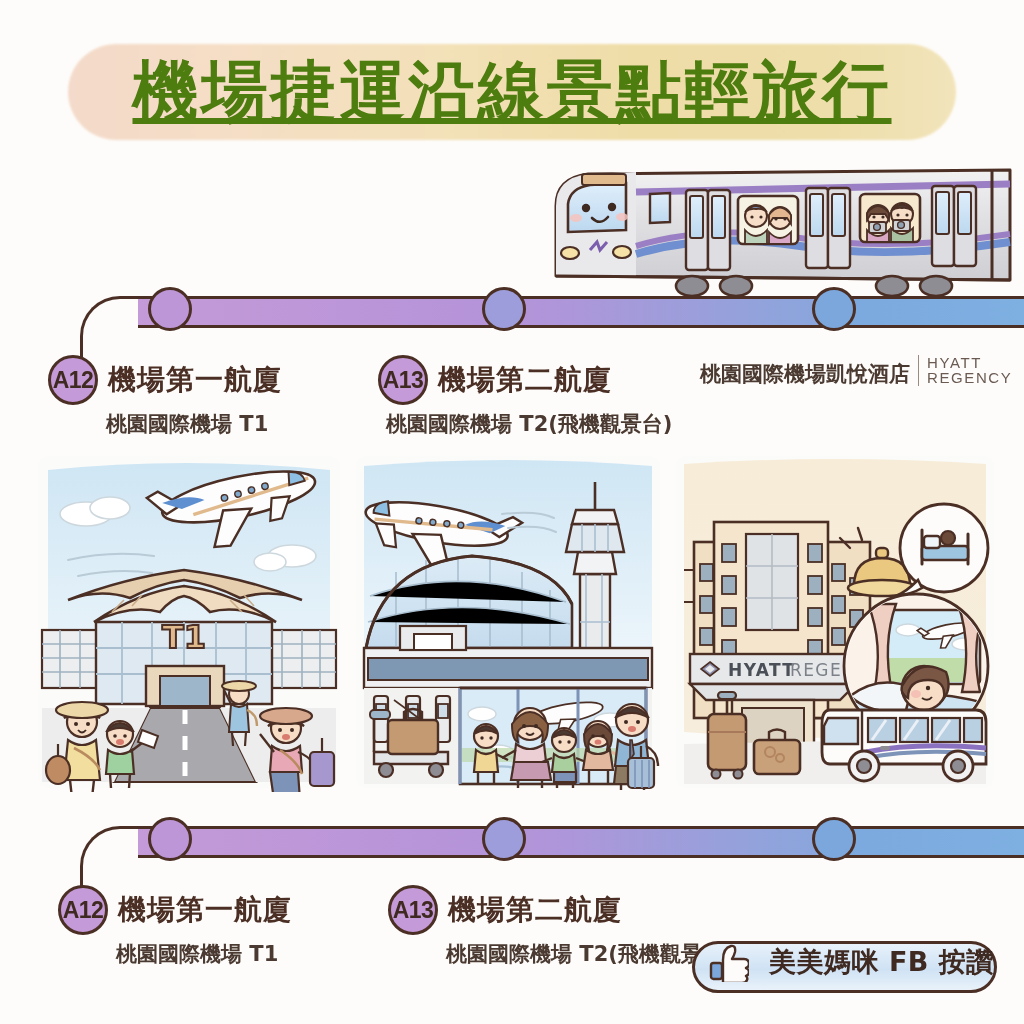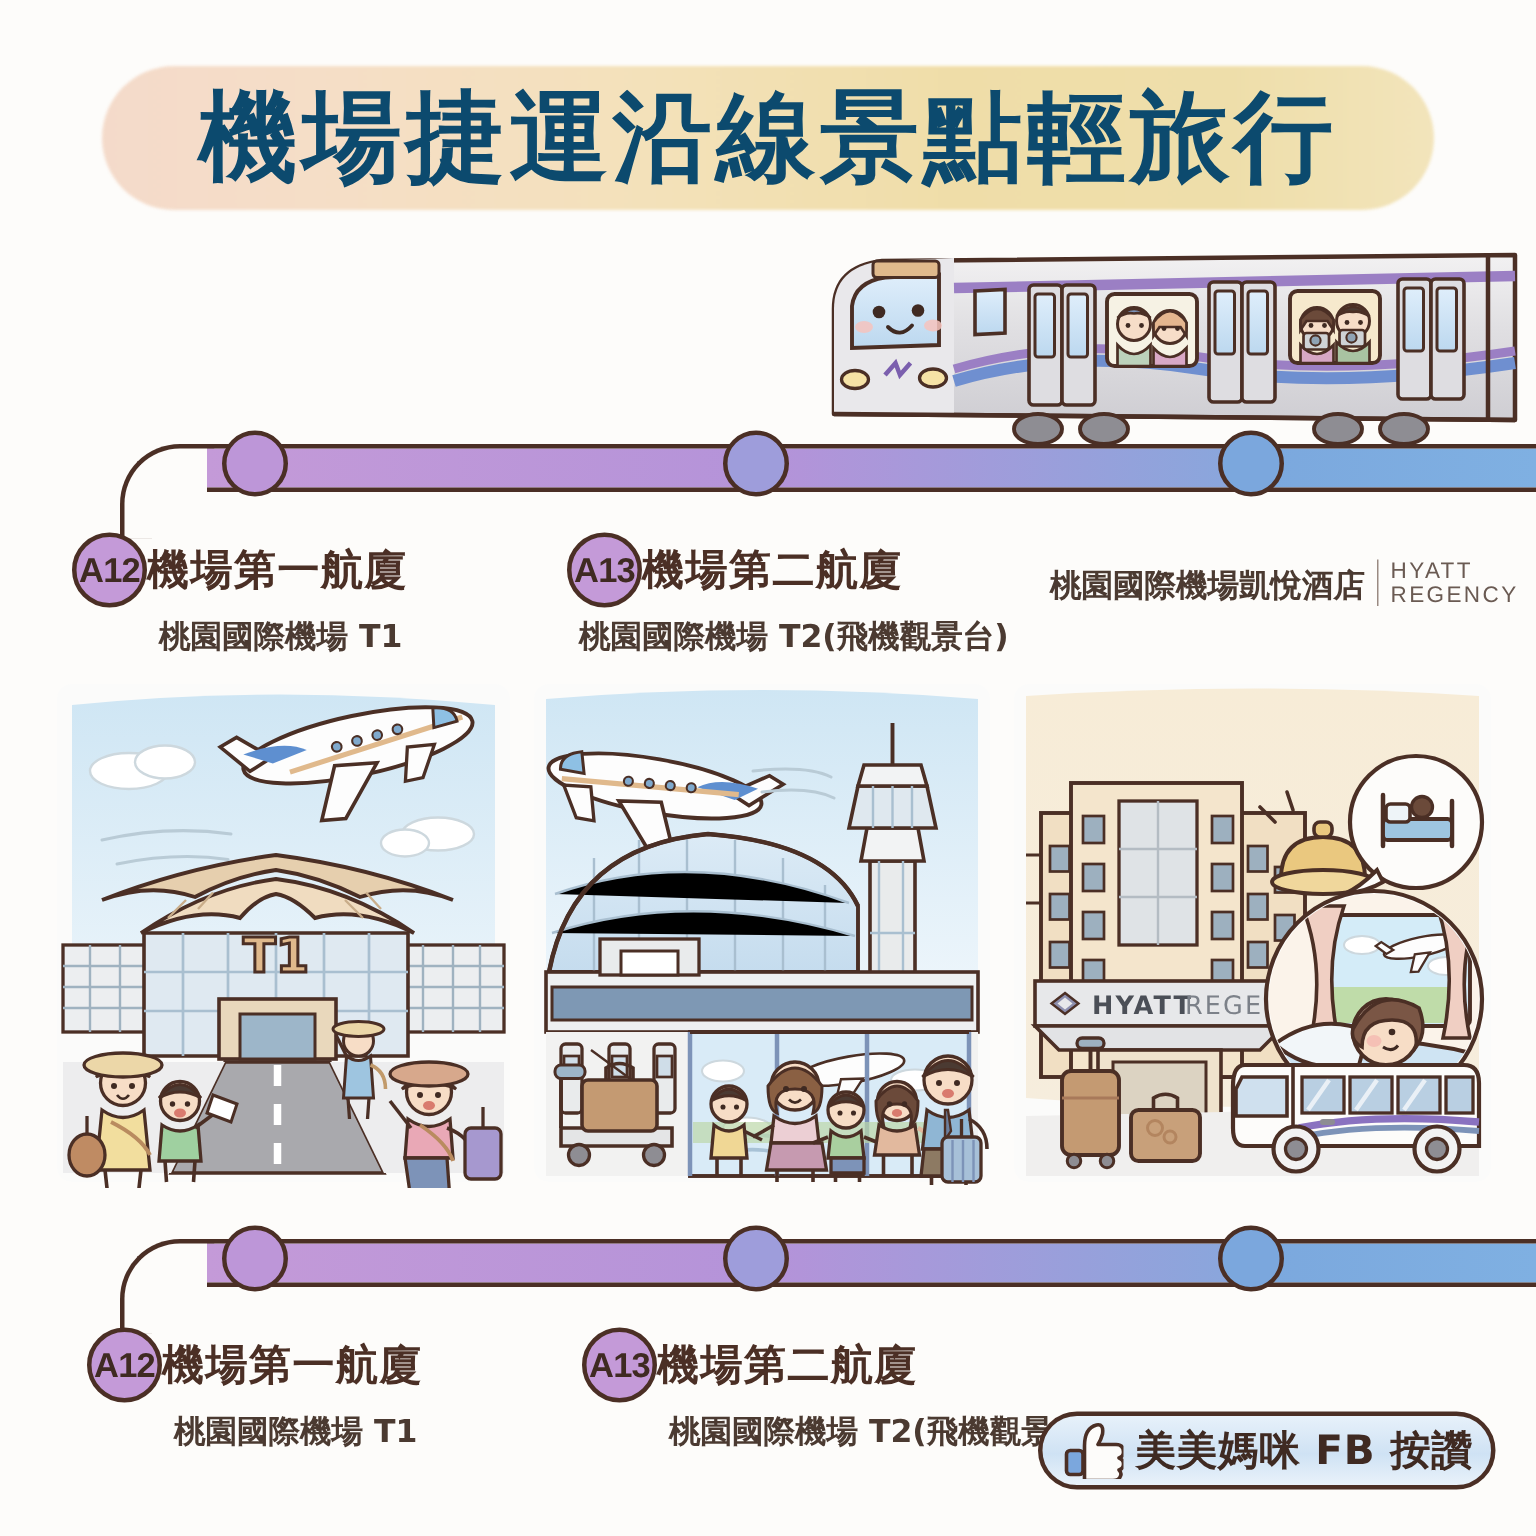--- a/index.html
+++ b/index.html
@@ -29,22 +29,23 @@
   }
   #title-text {
     position: absolute;
     left: 68px; top: 46px;
     width: 888px; height: 92px;
     display: flex; align-items: center; justify-content: center;
     font-family: "DejaVu Sans", "Liberation Sans", sans-serif;
     font-size: 66px;
     font-weight: 700;
     letter-spacing: 3px;
-    color: #0c4a6e;
+    color: #4d7c0f;
     white-space: nowrap;
+    text-decoration: underline;
   }
 
   
   .rail { position: absolute; }
   .rail-bar {
     position: absolute;
     height: 26px;
     border-top: 3px solid #4b2f25;
     border-bottom: 3px solid #4b2f25;
   }
@@ -64,21 +65,21 @@
     box-sizing: border-box;
   }
   .node-purple { background: #bd96d8; }
   .node-blue   { background: #7ba7dd; }
 
   
   .station {
     position: absolute;
   }
   .station-head {
-    display: flex; align-items: center;  text-align: center;
+    display: flex; align-items: center; gap: 10px; text-align: center;
   }
   .station-badge {
     width: 50px; height: 50px;
     border-radius: 50%;
     background: #c49ad8;
     border: 3.5px solid #4b2f25;
     box-sizing: border-box;
     display: flex; align-items: center; justify-content: center;
     font-size: 23px; font-weight: 700;
     color: #3f2a22;
@@ -94,21 +95,21 @@
     white-space: nowrap;
   }
   .station-sub {
     margin-top: 5px;
     font-family: "DejaVu Sans", "Liberation Sans", sans-serif;
     font-size: 21px;
     font-weight: 600;
     color: #4b3a31;
     white-space: nowrap;
   }
-  .sub-row { display: flex; align-items: flex-end; gap: 8px; margin-top: 16px; }
+  .sub-row { display: flex; align-items: flex-start; gap: 8px; }
   .hyatt-mark {
     display: flex; flex-direction: column;
     line-height: 1.02;
     font-size: 15px; font-weight: 400;
     letter-spacing: 1.6px;
     color: #6a5a52;
     border-left: 1.5px solid #9a8a82;
     padding-left: 8px;
   }
 
@@ -122,22 +123,22 @@
 
   
   #fb-badge {
     position: absolute;
     left: 692px; top: 941px;
     width: 305px; height: 52px;
     border-radius: 26px;
     background: linear-gradient(180deg, #e7f1fa 0%, #cfe2f4 55%, #e9f2fa 100%);
     border: 3.5px solid #4b2f25;
     box-sizing: border-box;
-    display: flex; align-items: center;
-    padding-left: 14px; gap: 8px;
+    display: flex; align-items: flex-start;
+    padding-left: 14px; gap: 20px;
   }
   #fb-label {
     font-family: "DejaVu Sans", "Liberation Sans", sans-serif;
     font-size: 27px; font-weight: 700;
     color: #3f2a22;
     letter-spacing: .5px;
     white-space: nowrap;
   }
 </style>
 </head>

